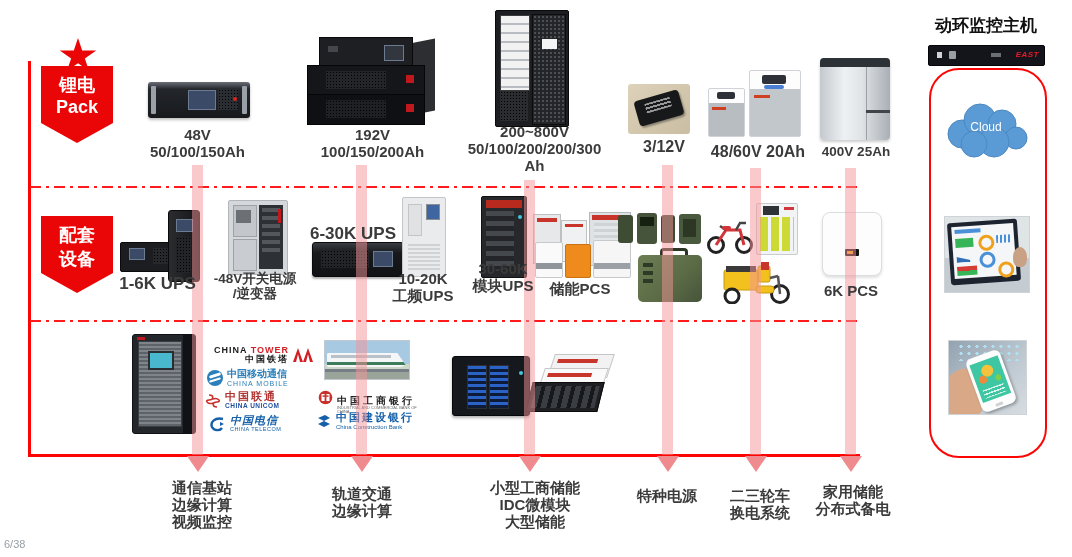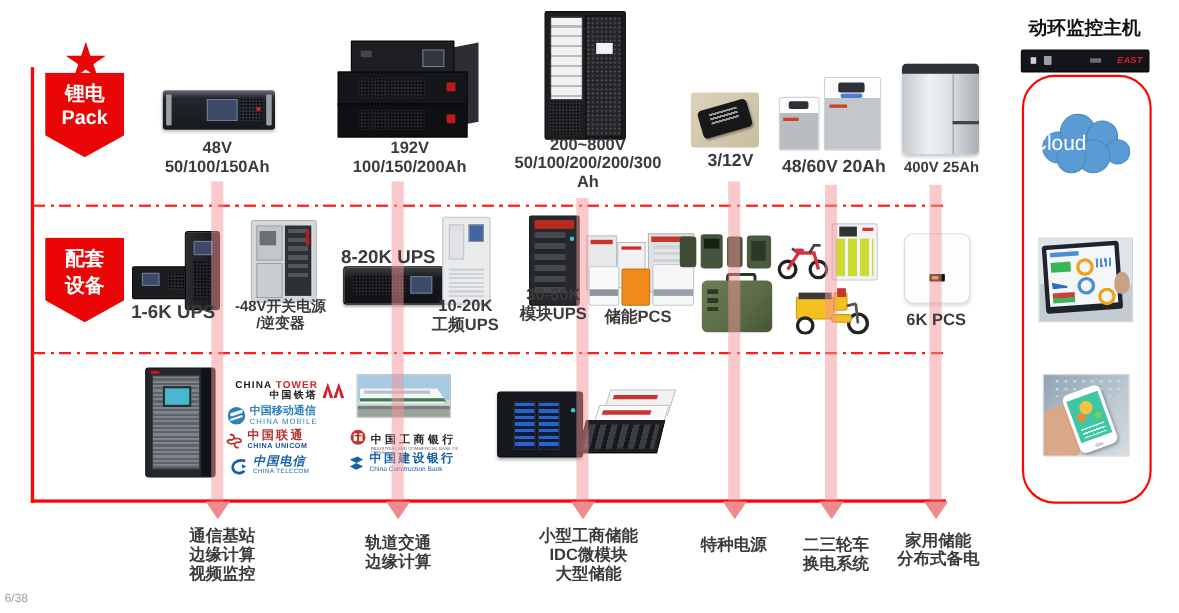--- a/index.html
+++ b/index.html
@@ -243,21 +243,21 @@
   </div>
 
   <div class="lbl" style="left:110px;top:274px;width:95px;font-size:17px;">
     <div>1-6K UPS</div>
   </div>
   <div class="lbl" style="left:203px;top:271px;width:104px;font-size:13.5px;">
     <div>-48V开关电源</div>
     <div>/逆变器</div>
   </div>
   <div class="lbl" style="left:310px;top:224px;width:98px;font-size:17px;text-align:left;">
-    <div>8-20K UPS</div>
+    <div>6-30K UPS</div>
   </div>
   <div class="lbl" style="left:387px;top:271px;width:72px;font-size:15px;">
     <div>10-20K</div>
     <div>工频UPS</div>
   </div>
   <div class="lbl" style="left:467px;top:261px;width:72px;font-size:15px;">
     <div>30-60K</div>
     <div>模块UPS</div>
   </div>
   <div class="lbl" style="left:540px;top:281px;width:80px;font-size:15px;">
@@ -418,21 +418,21 @@
     <svg width="96" height="64" viewBox="0 0 96 64">
       <g fill="#5b9bd5" stroke="#4a88c0" stroke-width="1">
         <circle cx="24" cy="36" r="14"></circle>
         <circle cx="42" cy="22" r="16"></circle>
         <circle cx="64" cy="26" r="14"></circle>
         <circle cx="78" cy="40" r="11"></circle>
         <circle cx="56" cy="44" r="15"></circle>
         <circle cx="36" cy="46" r="13"></circle>
       </g>
     </svg>
-    <div style="position:absolute;left:0;top:22px;width:100%;color:#fff;font-size:19px;">Cloud</div>
+    <div style="position:absolute;left:0;top:22px;width:100%;text-align:center;color:#fff;font-size:12px;">Cloud</div>
   </div>
 
   <div class="dev" style="left:944px;top:216px;width:84px;height:75px;background:linear-gradient(180deg,#dfe4e7 0 55%,#c4ccd1 55%);overflow:hidden;border:1px solid #cdd3d7;">
     <div style="position:absolute;left:4px;top:4px;width:70px;height:62px;background:#1d2430;border-radius:3px;transform:rotate(-4deg);">
       <div style="position:absolute;left:4px;top:4px;width:62px;height:52px;background:#f4f6f8;">
         <div style="position:absolute;left:3px;top:3px;width:26px;height:4px;background:#4a90d9;"></div>
         <div style="position:absolute;left:3px;top:12px;width:18px;height:9px;background:#35b558;"></div>
         <div style="position:absolute;left:26px;top:10px;width:10px;height:10px;border:3px solid #f0a11c;border-radius:50%;"></div>
         <div style="position:absolute;left:44px;top:11px;width:14px;height:8px;background:repeating-linear-gradient(90deg,#4a90d9 0 2px,transparent 2px 4px);"></div>
         <div style="position:absolute;left:3px;top:26px;width:14px;height:10px;background:#2f6fb8;clip-path:polygon(0 100%,0 40%,100% 80%,100% 100%);"></div>

